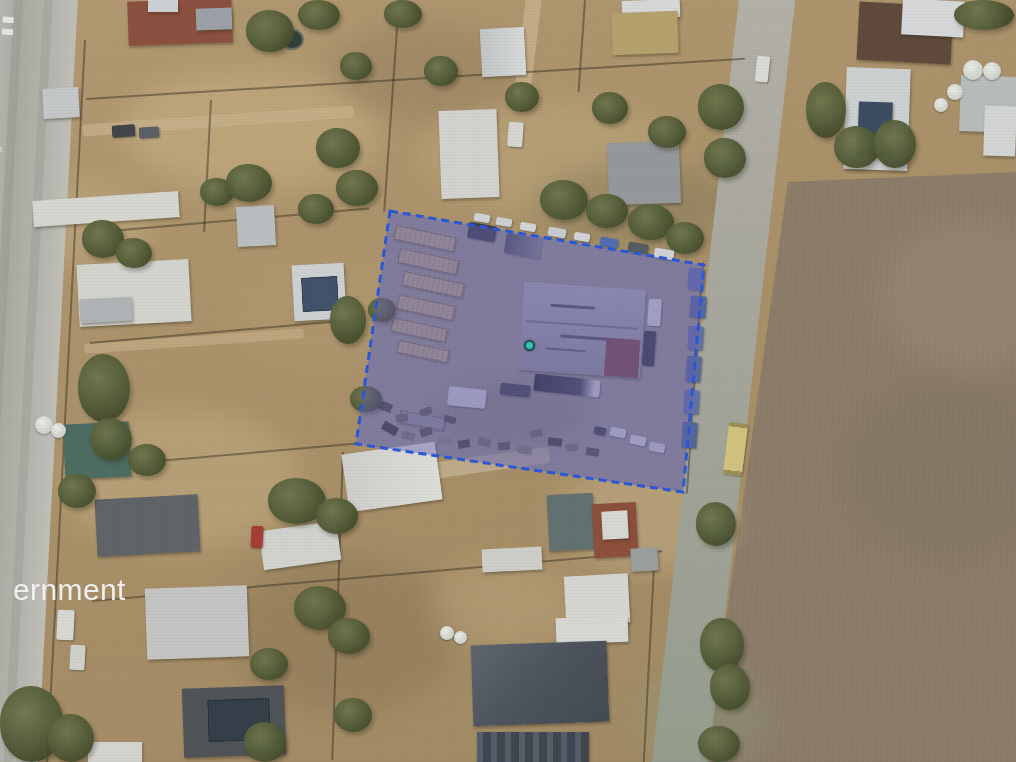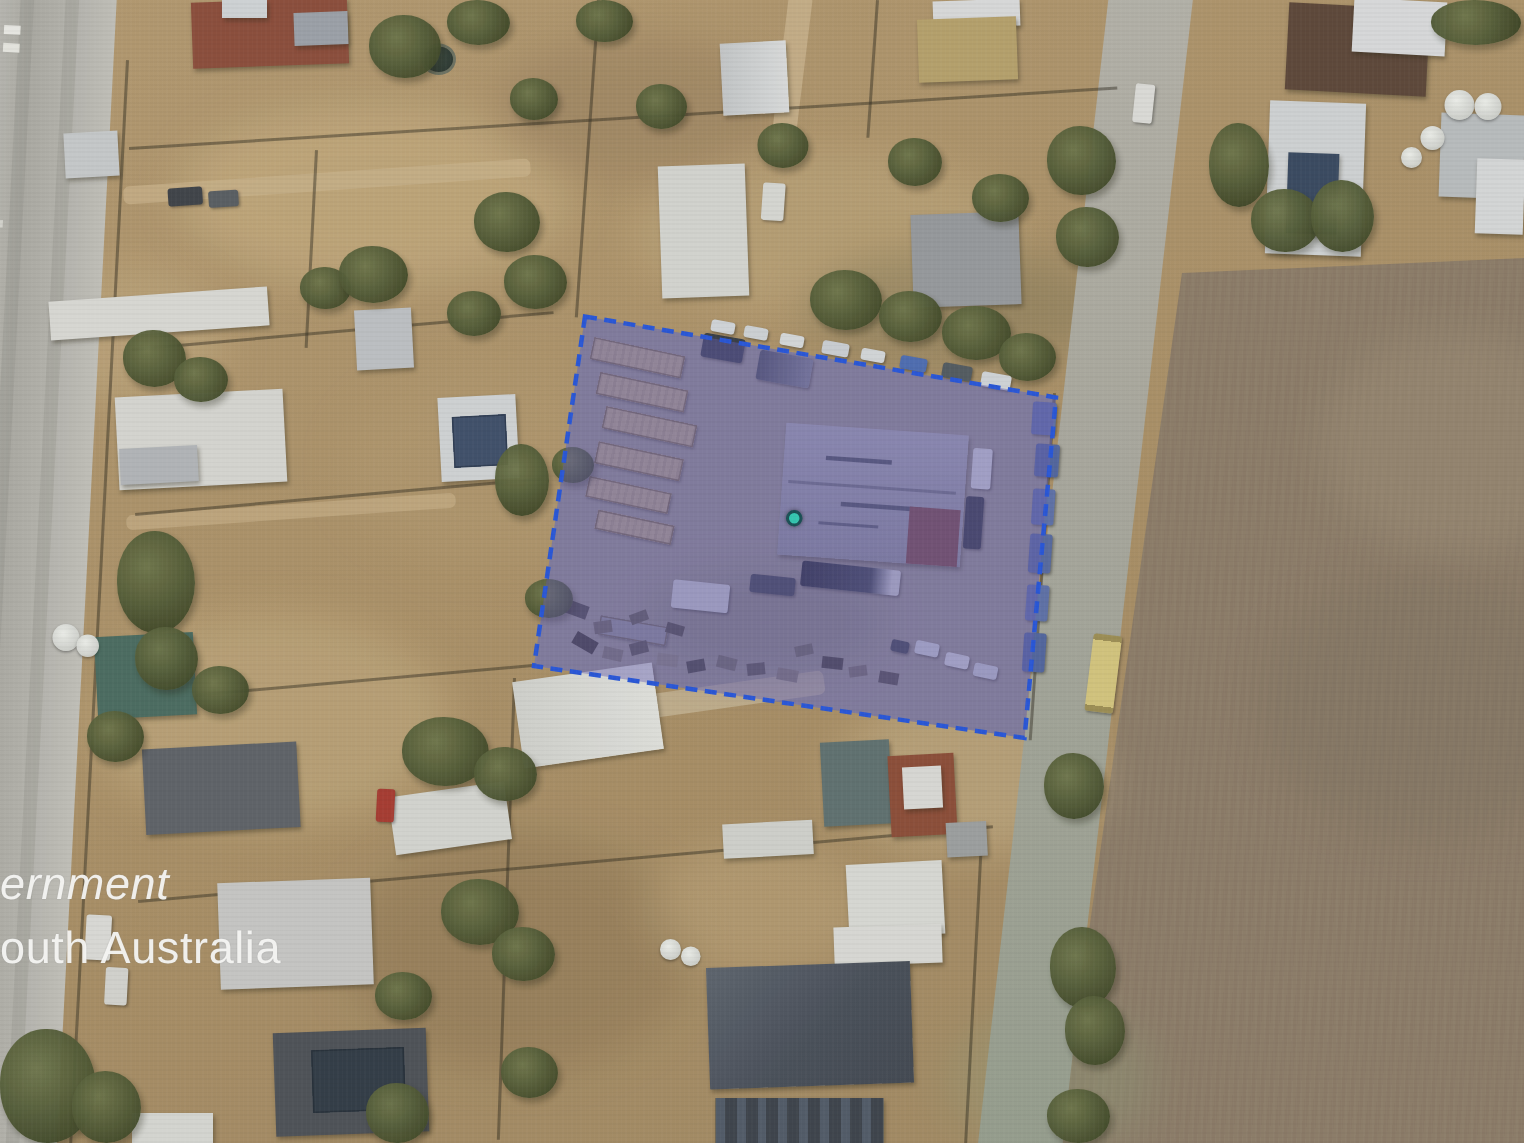--- a/index.html
+++ b/index.html
@@ -249,15 +249,14 @@
   <svg width="1016" height="762" style="left:0;top:0;z-index:5;pointer-events:none;">
     <polygon points="390,211 704,265 683,492 356,444" style="fill:var(--parcel-fill);stroke:var(--parcel-border);stroke-width:3;stroke-dasharray:8 5;"></polygon>
   </svg>
 
   <div style="left:524px;top:340px;width:11px;height:11px;border-radius:50%;z-index:6;
               background:var(--marker-fill);border:2px solid var(--marker-border);
               box-shadow:0 0 3px rgba(0,0,0,.5);"></div>
 
   <div class="noise"></div>
 
-  <div class="wm" style="left:0;top:573px;font-style:italic;">ernment</div>
-  <div class="wm" style="left:0;top:616px;">outh Australia</div>
+  <div class="wm" style="left:13px;top:573px;">ernment</div>
 </div>
 
 </body></html>

